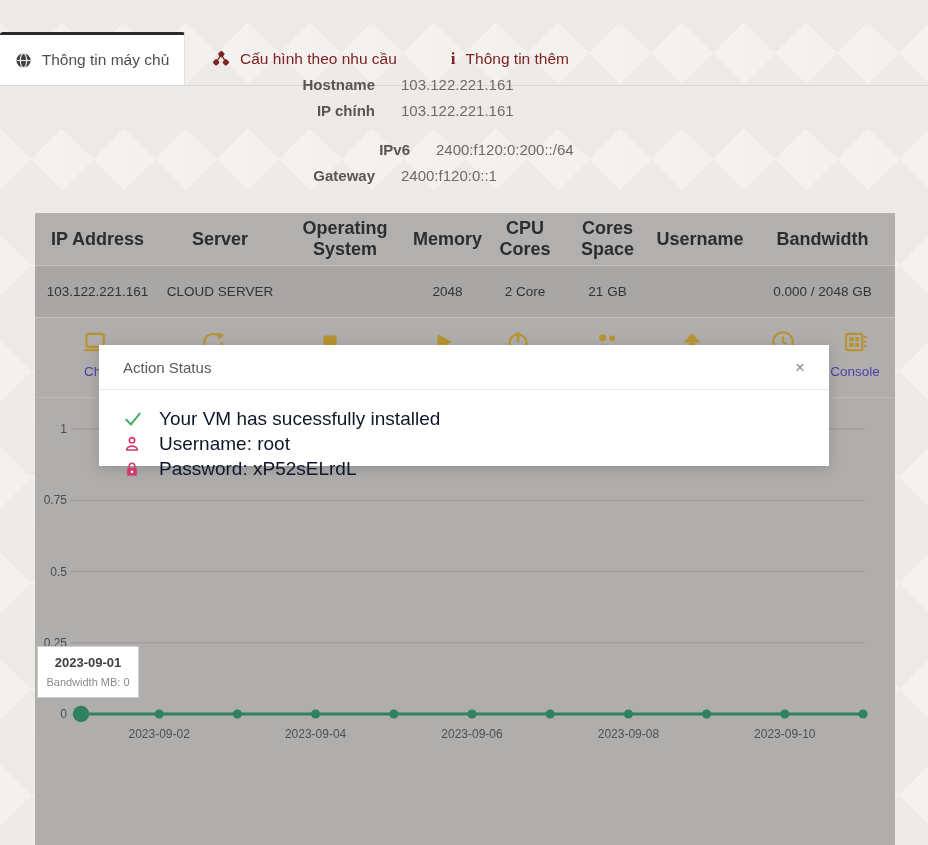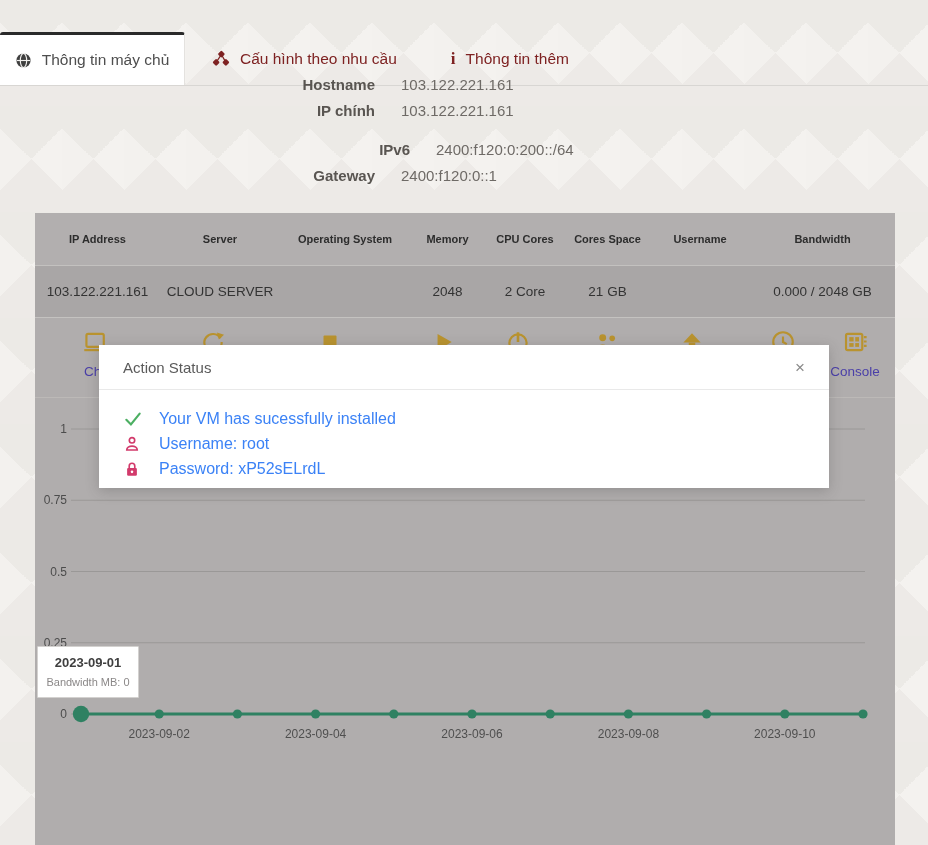--- a/index.html
+++ b/index.html
@@ -20,41 +20,41 @@
   .info-i{font-family:"Liberation Serif",serif;font-weight:bold;font-size:17px;color:#7e2222;line-height:1;}
   
   .info{position:absolute;left:0;top:71px;width:100%;}
   .irow{display:grid;grid-template-columns:375px 1fr;height:26px;align-items:center;}
   .irow.gap{margin-top:13px;margin-left:35px;}
   .ilabel{text-align:right;font-weight:700;color:#595551;font-size:15px;}
   .ival{padding-left:26px;color:#6e6a66;font-size:15px;}
   
   .panel{position:absolute;left:35px;top:213px;width:860px;height:632px;background:#b0adad;}
   .tgrid{display:grid;grid-template-columns:125px 120px 130px 75px 80px 85px 100px 145px;align-items:center;text-align:center;}
-  .thead{height:52px;background:#b2afaf;font-weight:700;font-size:11px;color:#2d2d2d;}
+  .thead{height:52px;background:#b2afaf;font-weight:700;font-size:18px;color:#2d2d2d;}
   .trow{height:51px;background:#a9a6a6;border-top:1px solid #c3c1bf;border-bottom:1px solid #c4c2c0;font-size:13.5px;color:#333;}
   
   .toolbar{position:absolute;left:0;top:105px;width:860px;height:80px;border-bottom:1px solid #bcb9b7;box-sizing:border-box;}
   .abtn{position:absolute;top:10px;transform:translateX(-50%);display:flex;flex-direction:column;align-items:center;cursor:pointer;}
   .aicon{display:flex;height:28px;align-items:center;}
   .albl{margin-top:8px;font-size:13.5px;color:#4a3fa8;white-space:nowrap;}
   
   .chart{position:absolute;left:0;top:187px;width:860px;height:360px;}
   .tooltip{position:absolute;left:2px;top:246px;width:96px;background:#ffffff;border:1px solid #d3d1cf;
     border-radius:1px;padding:8px 2px 9px 2px;text-align:center;z-index:5;}
   .tt-title{font-size:13px;font-weight:700;color:#3f3f3f;}
   .tt-sub{margin-top:6px;font-size:11px;color:#8b8888;white-space:nowrap;}
   
-  .modal{position:absolute;left:99px;top:345px;width:730px;height:143px;background:#fff;z-index:40;
+  .modal{position:absolute;left:99px;top:345px;width:730px;height:121px;background:#fff;z-index:40;
     box-shadow:0 3px 12px rgba(60,60,60,.25);box-sizing:border-box;}
   .modal-h{height:44px;display:flex;align-items:center;padding:0 24px;border-bottom:1px solid #e9e9e9;
     font-size:15px;color:#5a5a5a;}
   .mclose{margin-left:auto;color:#8a8a8a;font-size:17px;cursor:pointer;line-height:1;}
   .modal-b{padding:16px 24px 0 24px;}
-  .mitem{display:flex;align-items:center;height:25px;font-size:16px;color:#3b82f6;}
+  .mitem{display:flex;align-items:center;height:25px;font-size:19px;color:#0f172a;}
   .mico{width:22px;margin-right:14px;display:flex;align-items:center;}
 </style>
 </head>
 <body>
 
 <div class="page">
 
   <div class="tabbar">
     <div class="tab active">
       <span class="tico">

